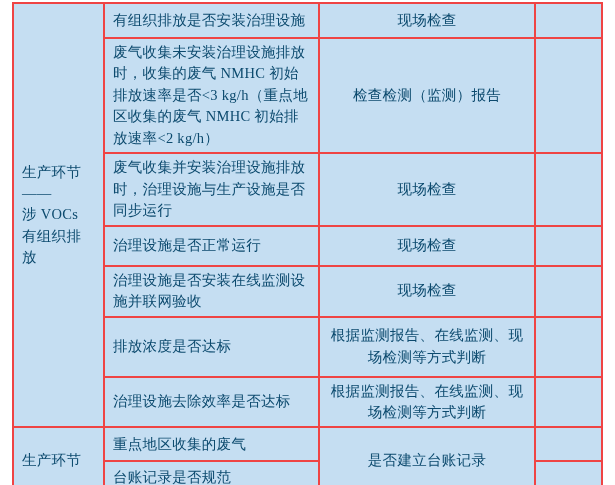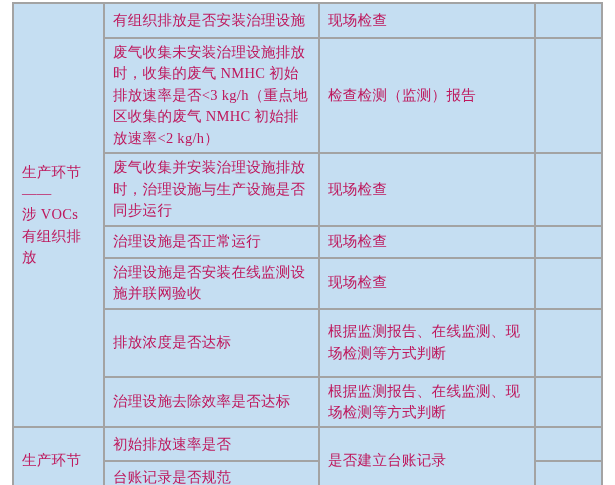--- a/index.html
+++ b/index.html
@@ -15,42 +15,42 @@
     position: absolute;
     left: 12px;
     top: 2px;
   }
   table.inspection {
     border-collapse: collapse;
     table-layout: fixed;
     width: 589px;
   }
   table.inspection td {
-    border: 2px solid #a3a3a3;
+    border: 2px solid #ef4444;
     background: #c5def2;
-    color: #be185d;
+    color: #0c4a6e;
     font-size: 14.5px;
     line-height: 1.48;
     letter-spacing: 0.3px;
     vertical-align: middle;
     padding: 3px 8px;
     word-break: break-all;
   }
   td.cat-cell {
     text-align: left;
     white-space: pre-line;
     padding: 3px 3px;
   }
   td.item-cell {
     text-align: left;
     padding-left: 9px;
     padding-right: 6px;
   }
   td.method-cell {
-    text-align: left;
+    text-align: center;
     padding-left: 6px;
     padding-right: 6px;
   }
   td.empty-cell {
     padding: 0;
   }
 </style>
 </head>
 <body>
 
@@ -74,43 +74,43 @@
       <tr style="height:108px">
         <td class="item-cell">废气收集未安装治理设施排放时，收集的废气 NMHC 初始排放速率是否&lt;3 kg/h（重点地区收集的废气 NMHC 初始排放速率&lt;2 kg/h）</td>
         <td class="method-cell">检查检测（监测）报告</td>
         <td class="empty-cell"></td>
       </tr>
       <tr style="height:65px">
         <td class="item-cell">废气收集并安装治理设施排放时，治理设施与生产设施是否同步运行</td>
         <td class="method-cell">现场检查</td>
         <td class="empty-cell"></td>
       </tr>
-      <tr style="height:32px">
+      <tr style="height:40px">
         <td class="item-cell">治理设施是否正常运行</td>
         <td class="method-cell">现场检查</td>
         <td class="empty-cell"></td>
       </tr>
       <tr style="height:40px">
         <td class="item-cell">治理设施是否安装在线监测设施并联网验收</td>
         <td class="method-cell">现场检查</td>
         <td class="empty-cell"></td>
       </tr>
-      <tr style="height:68px">
+      <tr style="height:60px">
         <td class="item-cell">排放浓度是否达标</td>
         <td class="method-cell">根据监测报告、在线监测、现场检测等方式判断</td>
         <td class="empty-cell"></td>
       </tr>
       <tr style="height:44px">
         <td class="item-cell">治理设施去除效率是否达标</td>
         <td class="method-cell">根据监测报告、在线监测、现场检测等方式判断</td>
         <td class="empty-cell"></td>
       </tr>
       <tr style="height:34px">
         <td class="cat-cell" rowspan="2">生产环节</td>
-        <td class="item-cell">初始排放速率是否</td>
+        <td class="item-cell">重点地区收集的废气</td>
         <td class="method-cell" rowspan="2">是否建立台账记录</td>
         <td class="empty-cell"></td>
       </tr>
       <tr style="height:33px">
         <td class="item-cell">台账记录是否规范</td>
         <td class="empty-cell"></td>
       </tr>
     </tbody>
   </table>
 </div>

